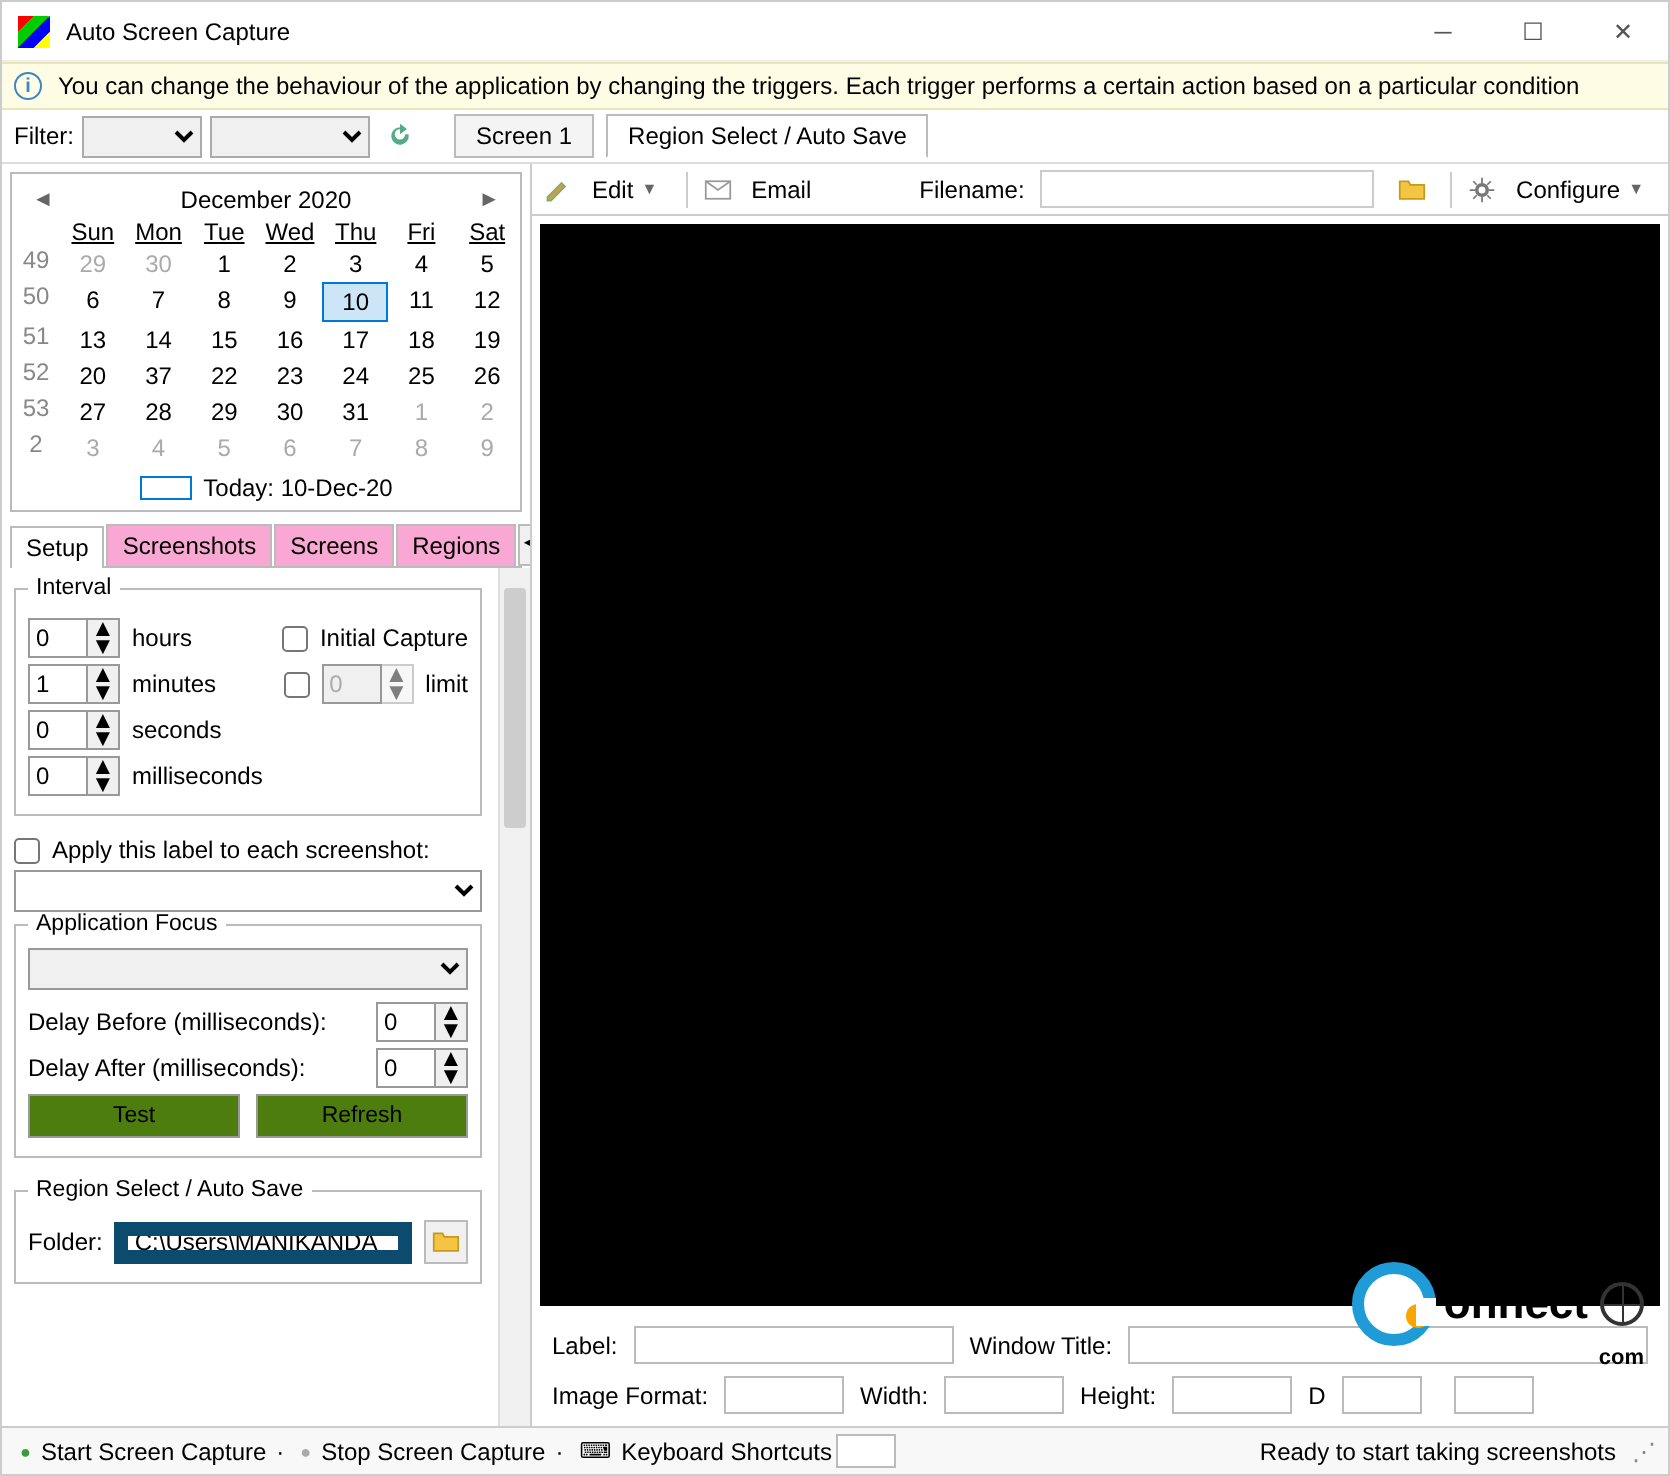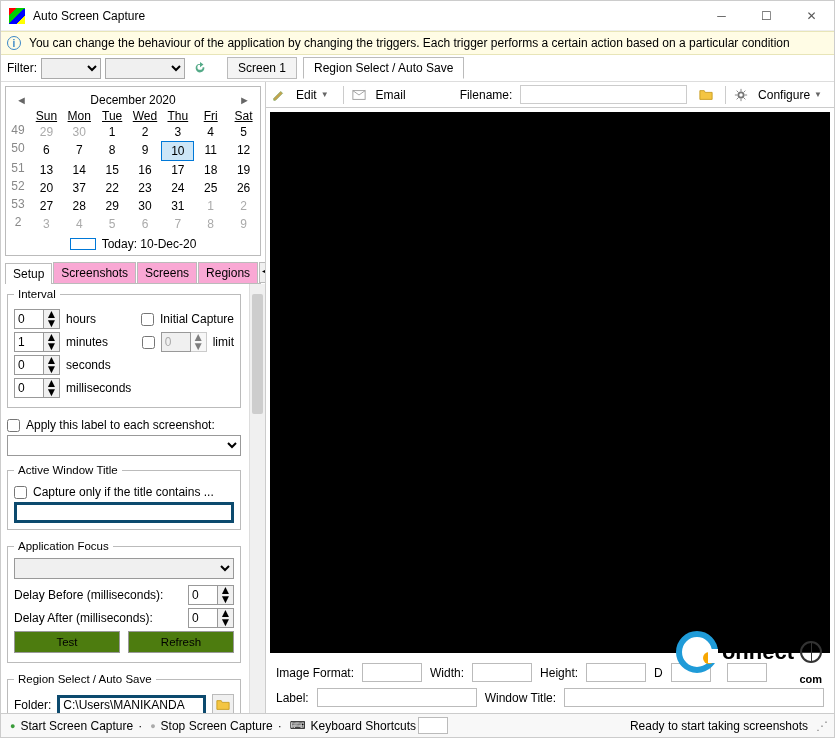--- a/index.html
+++ b/index.html
@@ -56,21 +56,21 @@
 .vscroll .thumb { position:absolute; left:2px; right:2px; top:10px; height:120px; background:#cdcdcd; border-radius:2px;}
 fieldset { border:1px solid #bbb; margin-bottom:10px; padding:6px; }
 legend { font-size:11.5px; padding:0 4px; }
 .row { display:flex; align-items:center; gap:6px; margin:3px 0; font-size:11.5px;}
 .spin { display:flex; align-items:center; }
 .spin input { width:30px; height:20px; border:1px solid #999; text-align:left; padding-left:3px;}
 .spin .ud { width:16px; height:20px; border:1px solid #999; border-left:none; display:flex; flex-direction:column; font-size:6px; background:#f0f0f0;}
 .spin .ud span { flex:1; text-align:center; line-height:8px; cursor:pointer;}
 input[type="checkbox"] { width:13px; height:13px; }
 .fullcombo { width:100%; height:21px; border:1px solid #999; background:#fff; }
-.fulltext { width:100%; height:21px; border:3px solid #0c4a6e; padding-left:3px;}
+.fulltext { width:100%; height:21px; border:7px solid #0c4a6e; padding-left:3px;}
 .btn { flex:1; height:22px; border:1px solid #999; background:#4d7c0f; cursor:pointer; font-size:11.5px;}
 
 
 .rtoolbar { height:26px; display:flex; align-items:center; border-bottom:1px solid #ccc; padding:0 6px; gap:4px; font-size:11.5px;}
 .rtoolbar .sep { width:1px; height:18px; background:#ccc; margin:0 4px;}
 .rtoolbar .tbtn { display:flex; align-items:center; gap:4px; padding:2px 6px; cursor:pointer;}
 .rtoolbar .dd { font-size:8px; color:#666;}
 .rtoolbar input.fname { flex:1; height:19px; border:1px solid #ccc; background:#fff; margin:0 4px;}
 .preview { flex:1; background:#000; margin:4px;}
 .rbottom { padding:6px 10px; display:flex; flex-direction:column; gap:6px; font-size:11.5px;}
@@ -274,28 +274,20 @@
             <span>milliseconds</span>
           </div>
         </fieldset>
 
         <div class="row">
           <input type="checkbox" style="">
           <span>Apply this label to each screenshot:</span>
         </div>
         <select class="fullcombo"></select>
 
-        <fieldset style="margin-top:8px">
-          <legend>Active Window Title</legend>
-          <div class="row">
-            <input type="checkbox" style="">
-            <span>Capture only if the title contains ...</span>
-          </div>
-          <input class="fulltext" style="">
-        </fieldset>
 
         <fieldset>
           <legend>Application Focus</legend>
           <select class="fullcombo" style="background:#f0f0f0"></select>
           <div class="row" style="margin-top:6px">
             <span style="flex:1">Delay Before (milliseconds):</span>
             <div class="spin">
                 <input value="0" style="">
                 <div class="ud">
                   <span>▲</span>
@@ -368,37 +360,37 @@
           <circle cx="8" cy="8" r="3" fill="none" stroke="#777" stroke-width="2"></circle>
           <path d="M8 1v3M8 12v3M1 8h3M12 8h3M3 3l2 2M11 11l2 2M13 3l-2 2M5 11l-2 2" stroke="#777"></path>
         </svg>
       <div class="tbtn">
           <span>Configure</span>
           <span class="dd">▼</span>
         </div>
     </div>
     <div class="preview"></div>
     <div class="rbottom">
+      <div class="row2">
+        <span>Label:</span>
+          <div class="fieldw" style="max-width:160px"></div>
+        <span>Window Title:</span>
+          <div class="fieldw"></div>
+      </div>
       <div class="row2">
         <span>Image Format:</span>
           <div class="field"></div>
         <span>Width:</span>
           <div class="field"></div>
         <span>Height:</span>
           <div class="field"></div>
         <span>D</span>
           <div class="field" style="width:40px"></div>
         <span></span>
           <div class="field" style="width:40px"></div>
-      </div>
-      <div class="row2">
-        <span>Label:</span>
-          <div class="fieldw" style="max-width:160px"></div>
-        <span>Window Title:</span>
-          <div class="fieldw"></div>
       </div>
     </div>
 
     <div class="watermark">
       <div class="c">
           <div class="dot"></div>
         </div>
       <span class="txt">onnect</span>
       <div class="globe"></div>
       <span class="sub">com</span>

